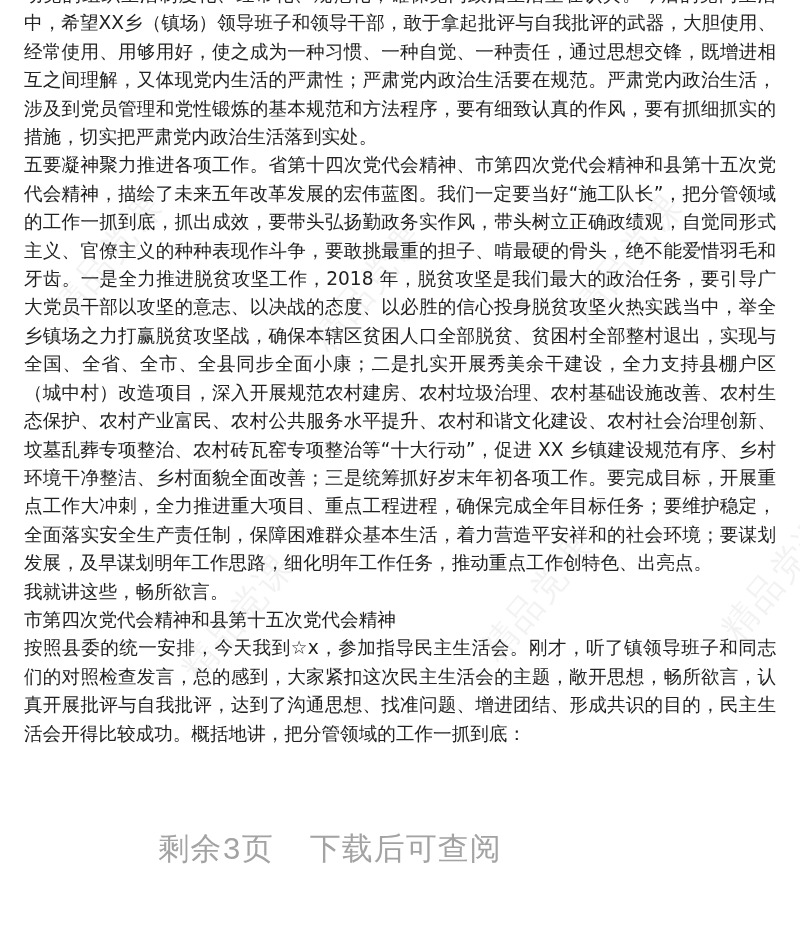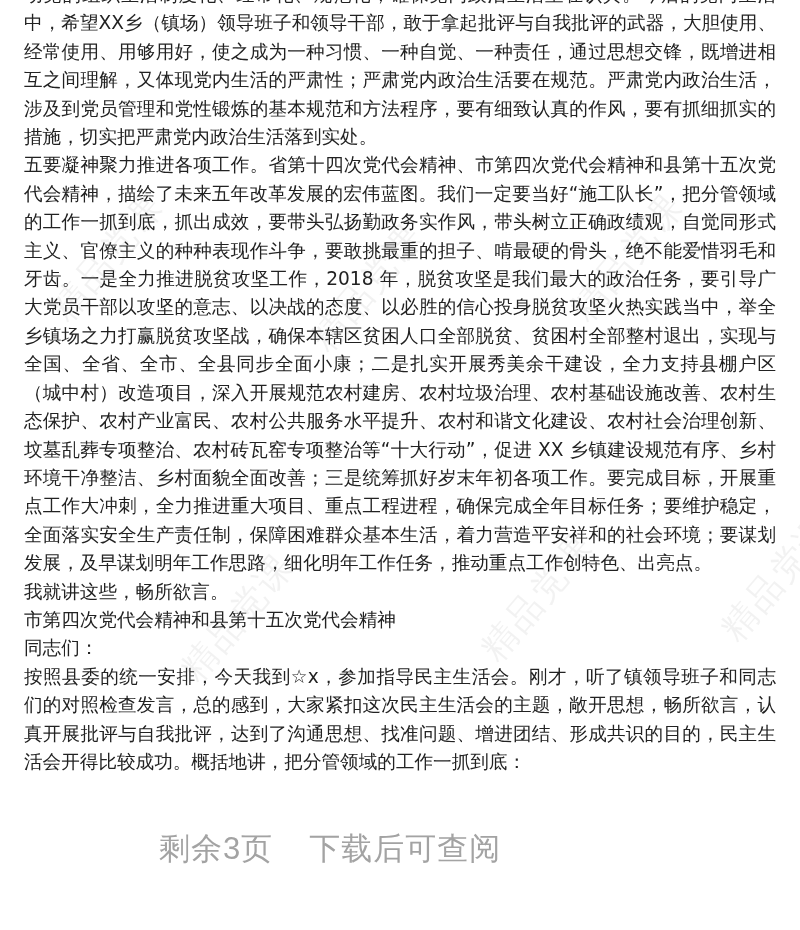--- a/index.html
+++ b/index.html
@@ -55,21 +55,21 @@
       transform-origin: left top;
       white-space: nowrap;
       letter-spacing: 2px;
     }
     .footer-notice {
       position: absolute;
       left: 0;
       top: 828px;
       width: 660px;
       text-align: center;
-      font-family: Liberation Sans, sans-serif;
+      font-family: Liberation Mono, monospace;
       font-size: 31px;
       color: #a3a3a3;
       letter-spacing: 1px;
     }
     .footer-notice span {
       display: inline-block;
     }
     .footer-notice .gap {
       width: 36px;
     }
@@ -86,21 +86,20 @@
     <div class="watermark" style="left:170px; top:660px;">精品党课</div>
     <div class="watermark" style="left:470px; top:640px;">精品党课</div>
     <div class="watermark" style="left:710px; top:620px;">精品党课</div>
   </div>
 
   <div class="doc-body">
     <p>动党的组织生活制度化、经常化、规范化，確保党内政治生活重在认真。今后的党内生活中，希望XX乡（镇场）领导班子和领导干部，敢于拿起批评与自我批评的武器，大胆使用、经常使用、用够用好，使之成为一种习惯、一种自觉、一种责任，通过思想交锋，既增进相互之间理解，又体现党内生活的严肃性；严肃党内政治生活要在规范。严肃党内政治生活，涉及到党员管理和党性锻炼的基本规范和方法程序，要有细致认真的作风，要有抓细抓实的措施，切实把严肃党内政治生活落到实处。</p>
     <p>五要凝神聚力推进各项工作。省第十四次党代会精神、市第四次党代会精神和县第十五次党代会精神，描绘了未来五年改革发展的宏伟蓝图。我们一定要当好“施工队长”，把分管领域的工作一抓到底，抓出成效，要带头弘扬勤政务实作风，带头树立正确政绩观，自觉同形式主义、官僚主义的种种表现作斗争，要敢挑最重的担子、啃最硬的骨头，绝不能爱惜羽毛和牙齿。一是全力推进脱贫攻坚工作，2018 年，脱贫攻坚是我们最大的政治任务，要引导广大党员干部以攻坚的意志、以决战的态度、以必胜的信心投身脱贫攻坚火热实践当中，举全乡镇场之力打赢脱贫攻坚战，确保本辖区贫困人口全部脱贫、贫困村全部整村退出，实现与全国、全省、全市、全县同步全面小康；二是扎实开展秀美余干建设，全力支持县棚户区（城中村）改造项目，深入开展规范农村建房、农村垃圾治理、农村基础设施改善、农村生态保护、农村产业富民、农村公共服务水平提升、农村和谐文化建设、农村社会治理创新、坟墓乱葬专项整治、农村砖瓦窑专项整治等“十大行动”，促进 XX 乡镇建设规范有序、乡村环境干净整洁、乡村面貌全面改善；三是统筹抓好岁末年初各项工作。要完成目标，开展重点工作大冲刺，全力推进重大项目、重点工程进程，确保完成全年目标任务；要维护稳定，全面落实安全生产责任制，保障困难群众基本生活，着力营造平安祥和的社会环境；要谋划发展，及早谋划明年工作思路，细化明年工作任务，推动重点工作创特色、出亮点。</p>
     <p>我就讲这些，畅所欲言。</p>
     <p>市第四次党代会精神和县第十五次党代会精神</p>
-    <p>同志们：</p>
     <p>按照县委的统一安排，今天我到☆x，参加指导民主生活会。刚才，听了镇领导班子和同志们的对照检查发言，总的感到，大家紧扣这次民主生活会的主题，敞开思想，畅所欲言，认真开展批评与自我批评，达到了沟通思想、找准问题、增进团结、形成共识的目的，民主生活会开得比较成功。概括地讲，把分管领域的工作一抓到底：</p>
   </div>
 
   <div class="footer-notice">
     <span>剩余3页</span><span class="gap"></span><span>下载后可查阅</span>
   </div>
 
 </div>
 
 </body></html>

